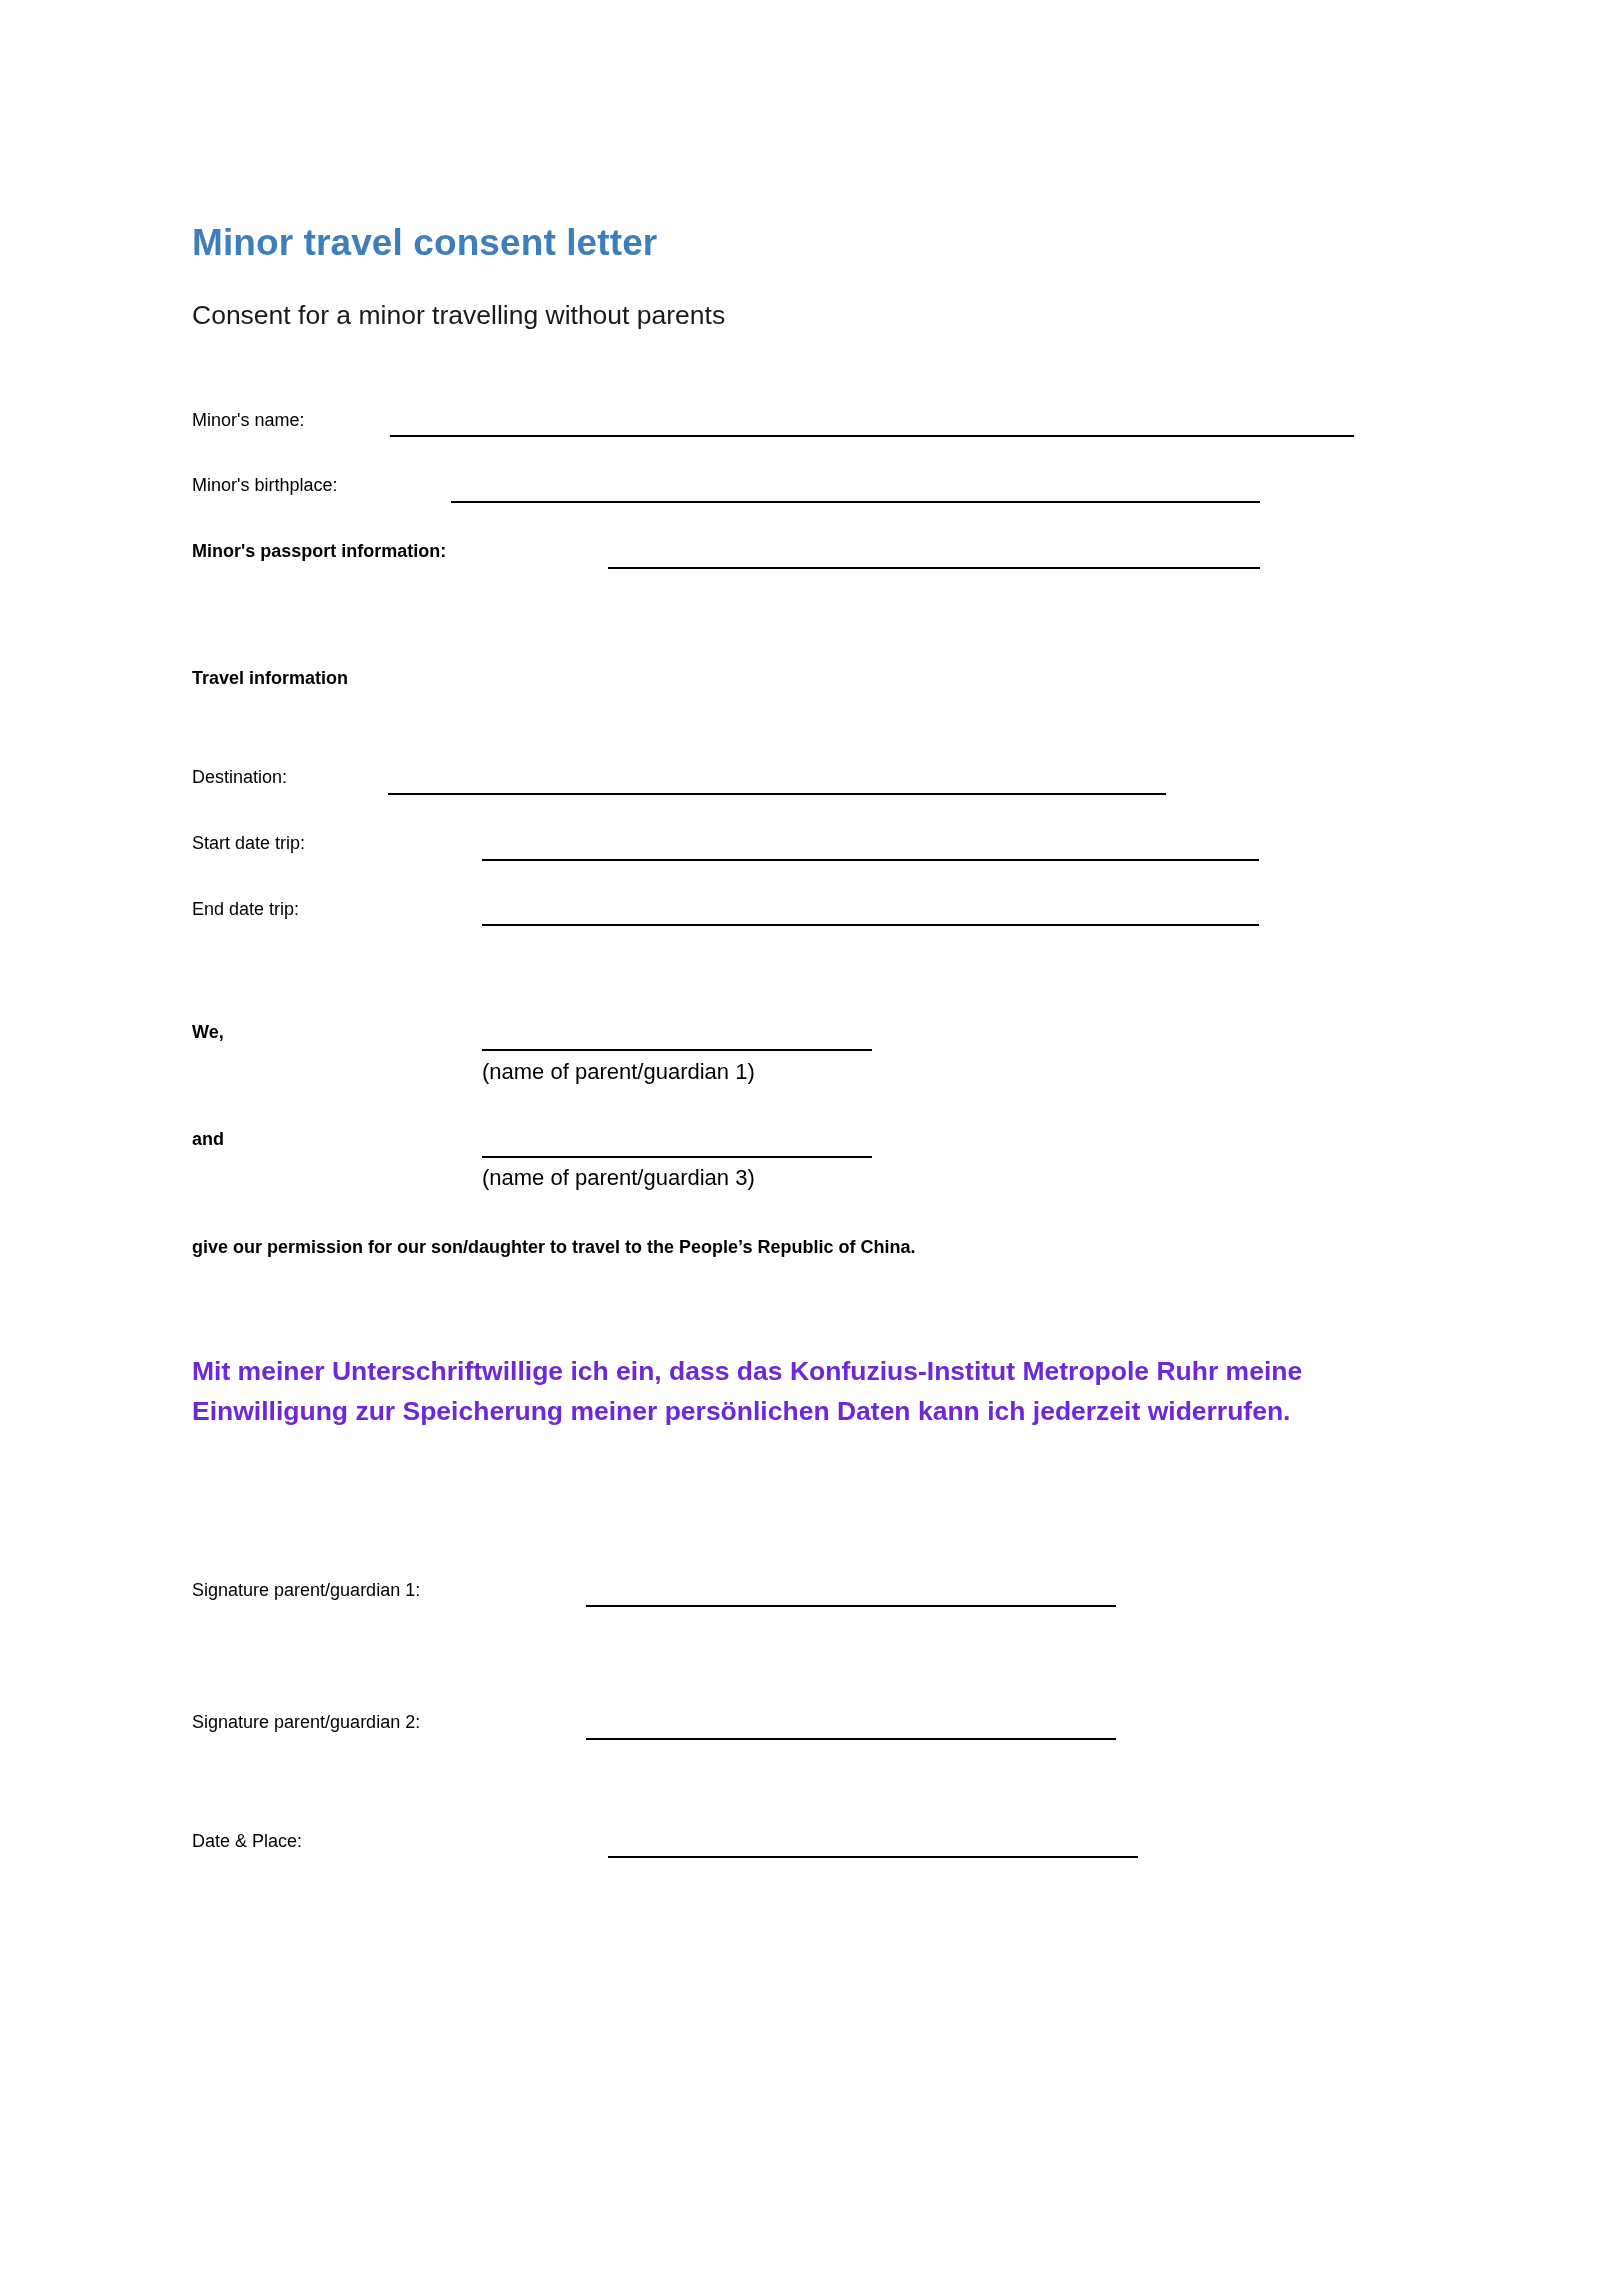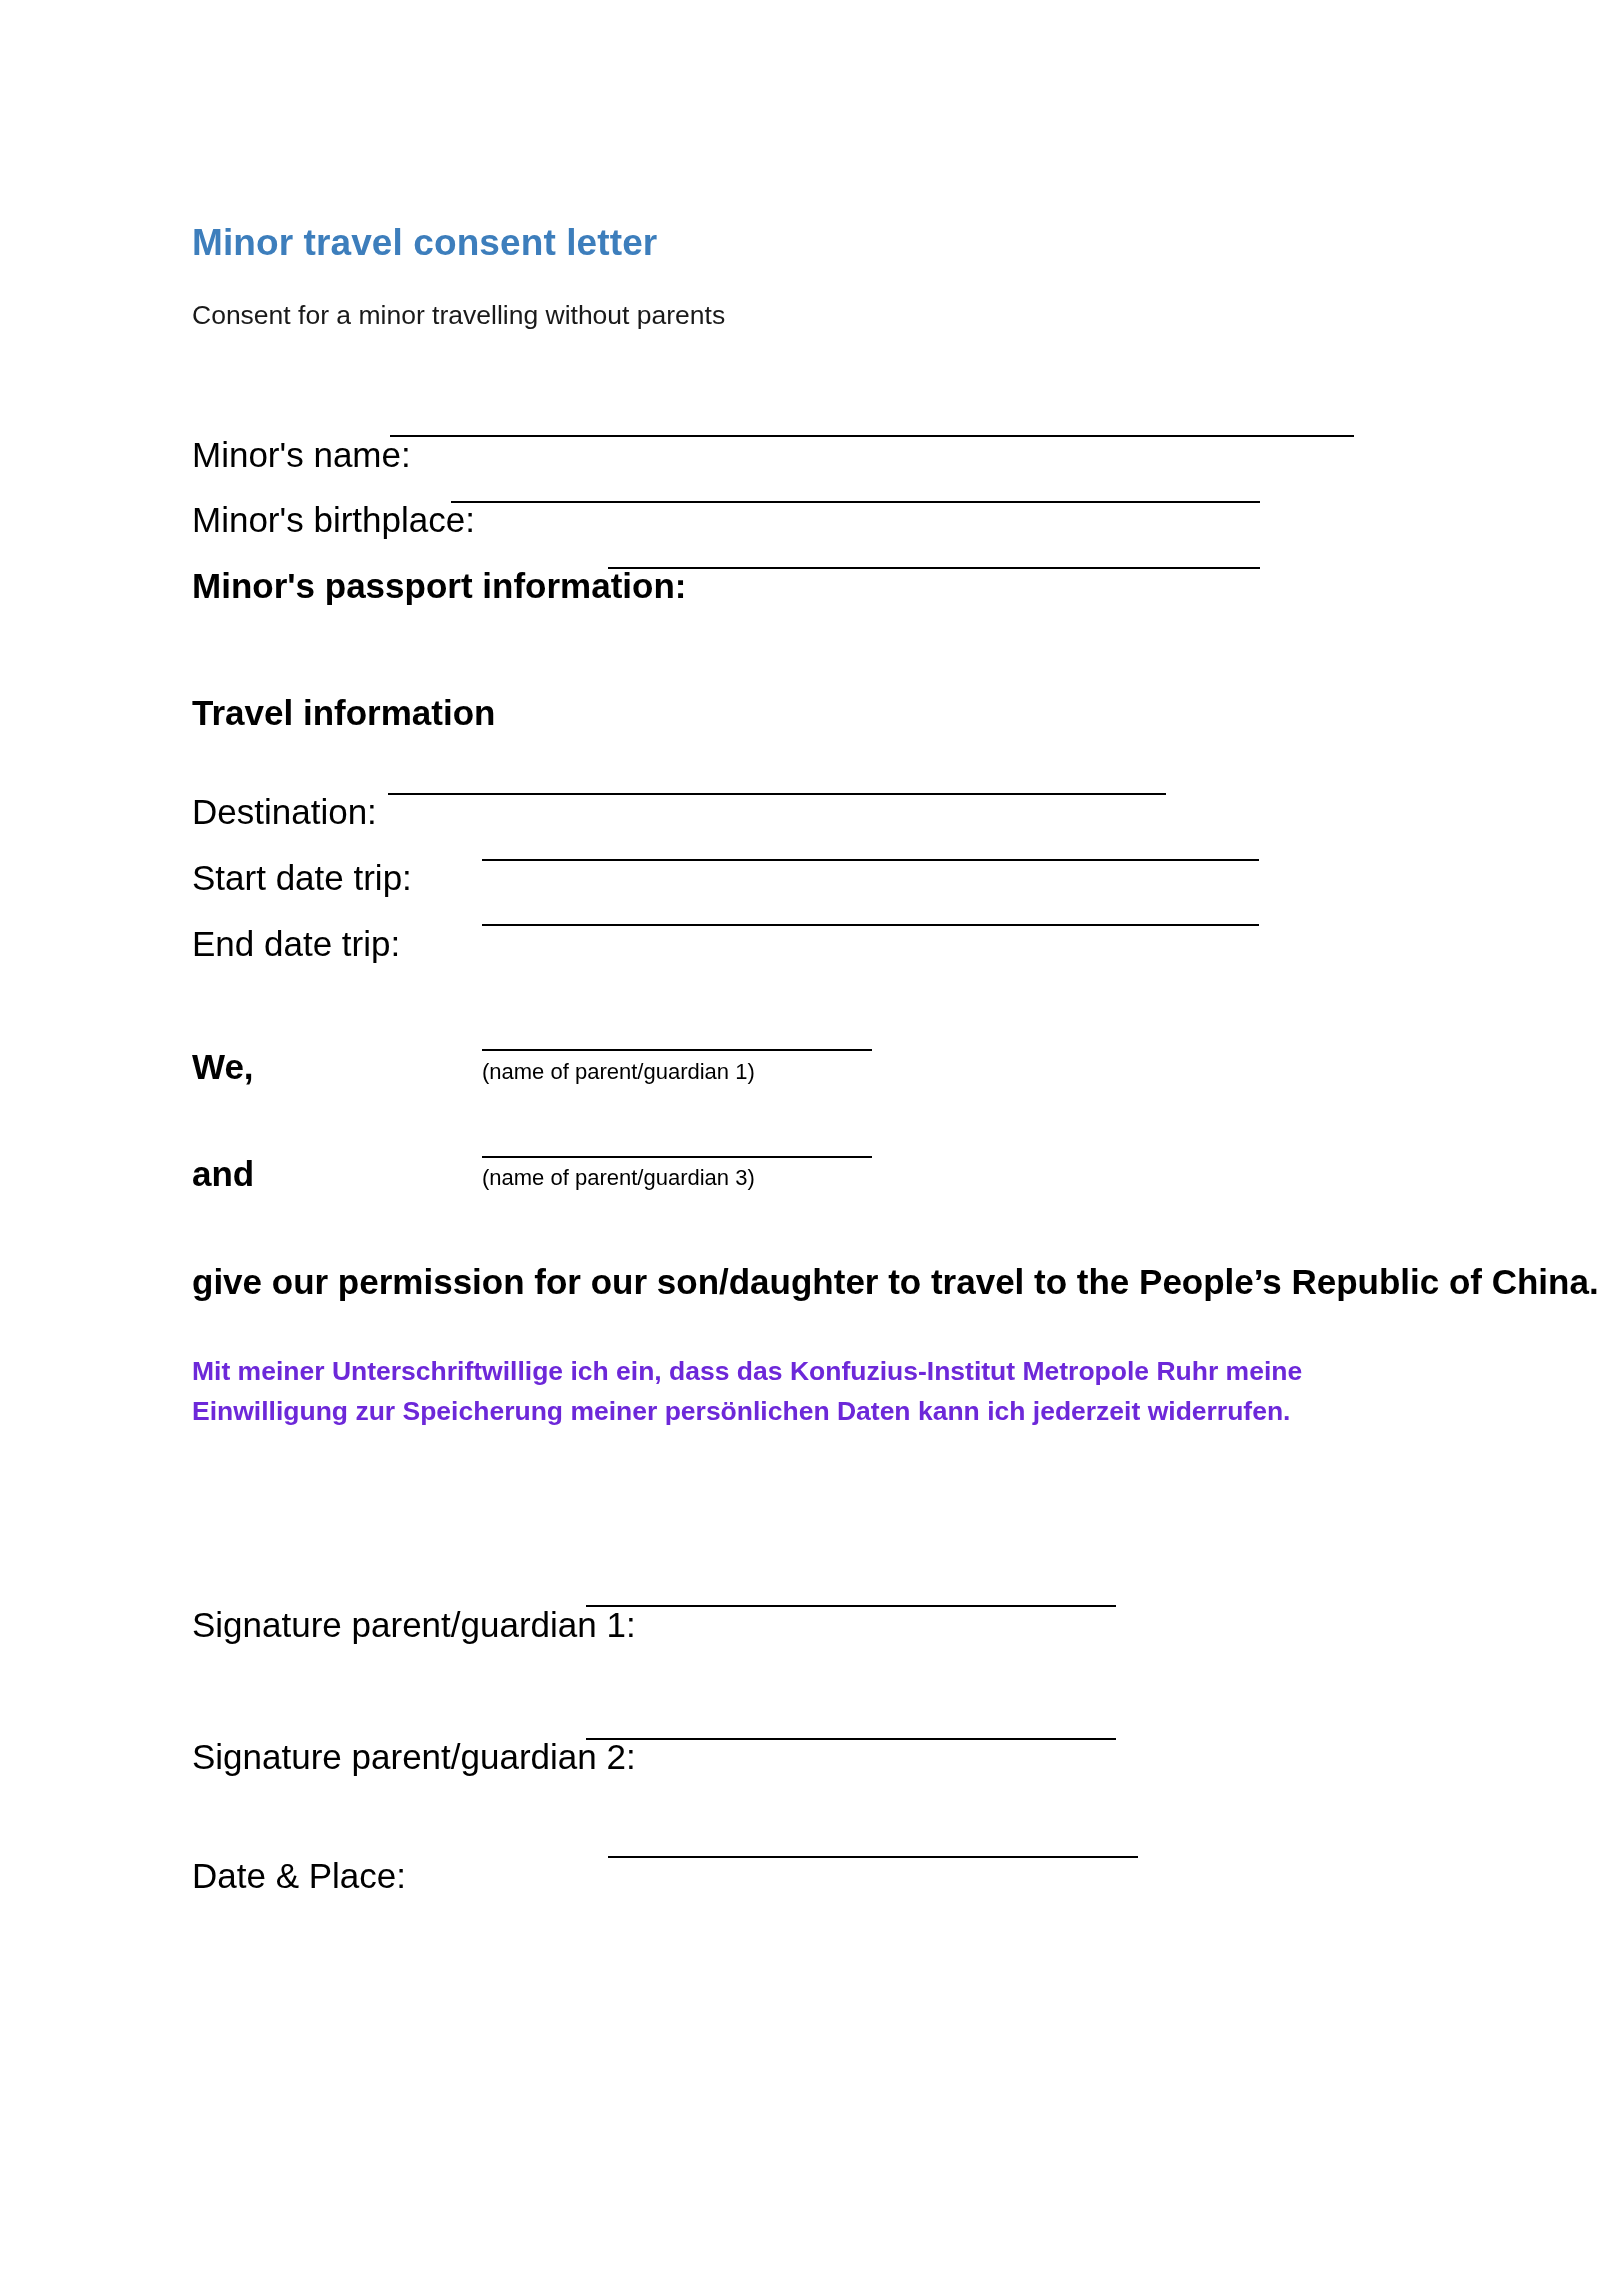--- a/index.html
+++ b/index.html
@@ -45,25 +45,24 @@
     font-size: 26.5px;
     line-height: 1.15;
     color: #1a1a1a;
     white-space: pre;
     margin-top: 21px;
   }
 
   
   .row {
     position: absolute;
-    font-size: 35px;
+    font-size: 18px;
     line-height: 1.2;
     color: #000000;
     white-space: pre;
-    margin-top: 24px;
   }
   .row.bold, .blocktext.bold, .inline-label.bold {
     font-weight: bold;
   }
 
   
   .rule {
     position: absolute;
     height: 0;
     border-bottom: 2.9px solid #000000;

